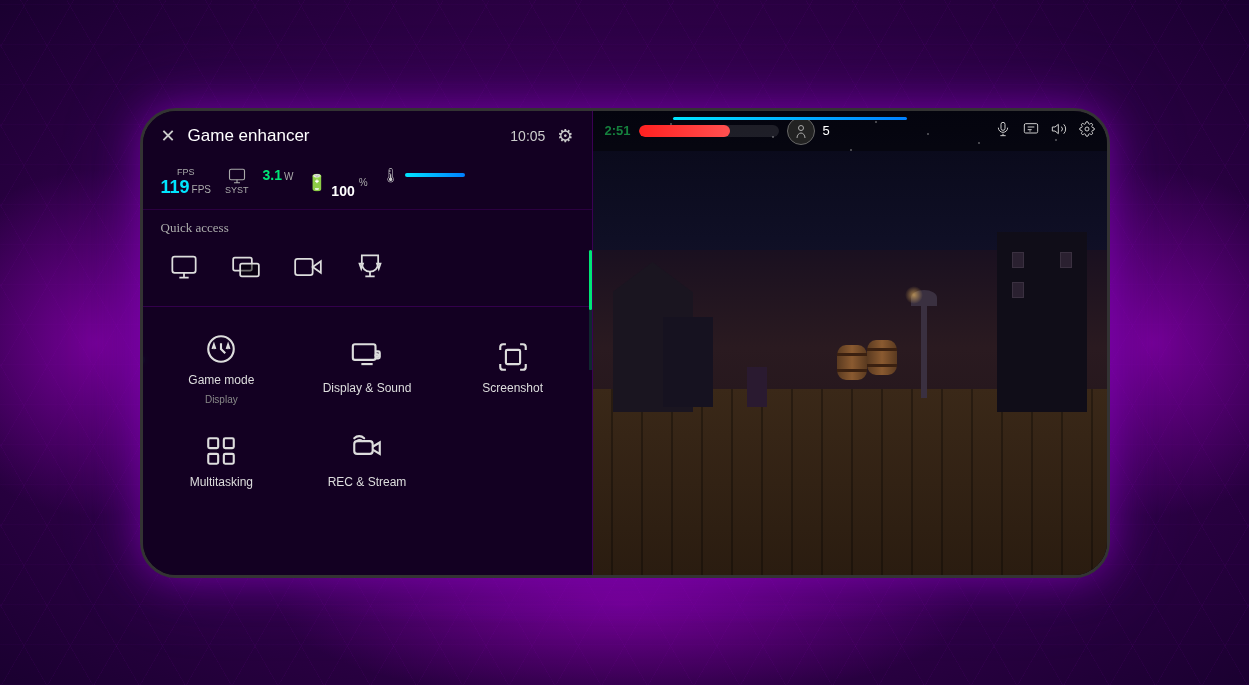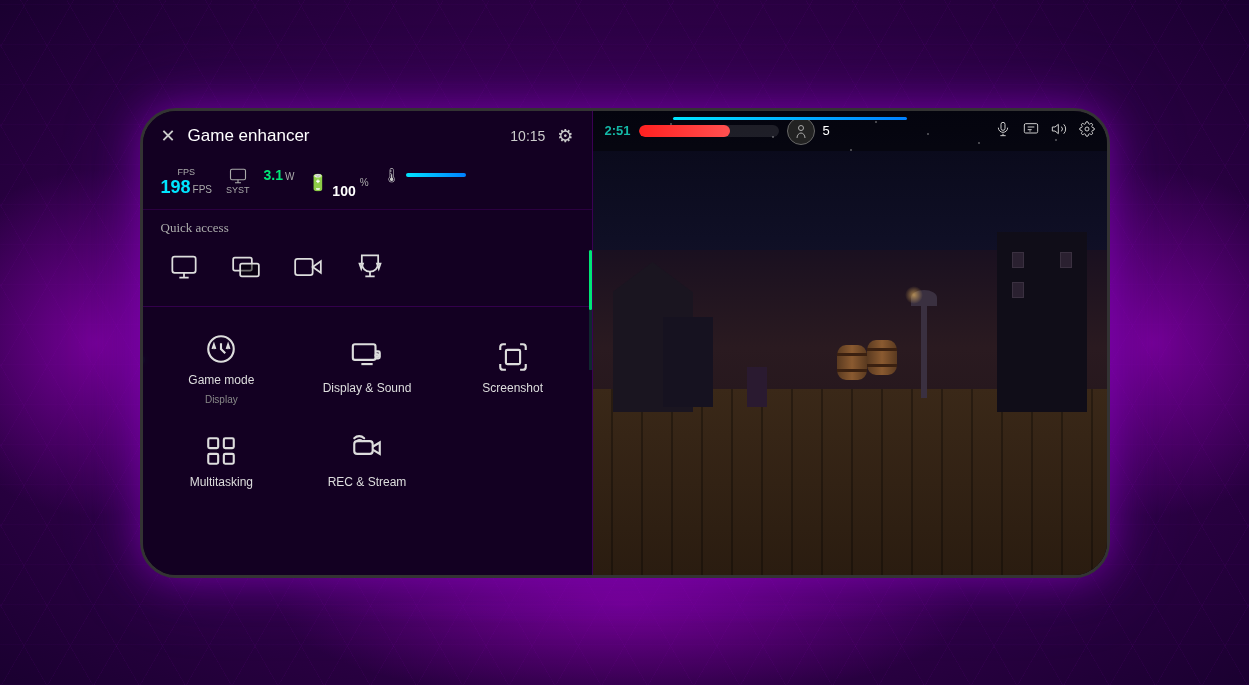--- a/index.html
+++ b/index.html
@@ -397,21 +397,21 @@
       left: 0;
       right: 0;
       height: 40px;
       display: flex;
       align-items: center;
       padding: 0 12px;
       gap: 8px;
       background: rgba(0,0,0,0.4);
     }
     .hud-timer {
-      color: #14b8a6;
+      color: #15803d;
       font-size: 13px;
       font-weight: bold;
     }
     .hud-health-bar {
       flex: 1;
       height: 12px;
       background: rgba(255,255,255,0.1);
       border-radius: 6px;
       overflow: hidden;
       max-width: 140px;
@@ -572,30 +572,30 @@
   <div class="phone-btn-right1"></div>
   <div class="green-dot"></div>
 
   <div class="phone-screen">
 
     <div class="game-enhancer-panel">
 
       <div class="header">
         <span class="close-x">✕</span>
         <span class="header-title">Game enhancer</span>
-        <span class="header-time">10:15</span>
+        <span class="header-time">10:05</span>
         <span class="header-gear">⚙</span>
       </div>
 
       <div class="stats-bar">
 
         <div class="stat-fps">
           <span class="stat-fps-label">FPS</span>
           <span style="display:flex;align-items:baseline;gap:2px">
-            <span class="stat-fps-value">198</span>
+            <span class="stat-fps-value">119</span>
             <span class="stat-fps-unit">FPS</span>
           </span>
         </div>
 
         <div class="stat-syst">
           <svg width="18" height="18" viewBox="0 0 24 24" fill="none" stroke="#aaa" stroke-width="1.5">
             <rect x="2" y="3" width="20" height="14" rx="2"></rect>
             <path d="M8 21h8M12 17v4"></path>
           </svg>
           <span class="stat-syst-label">SYST</span>

